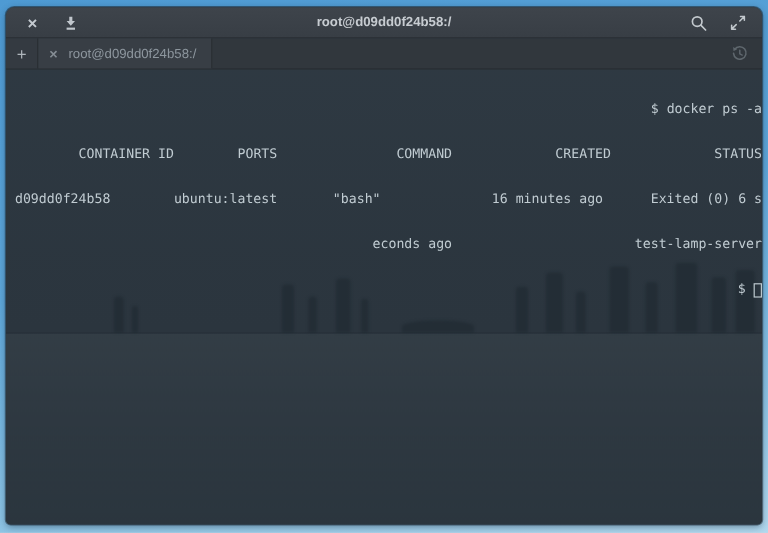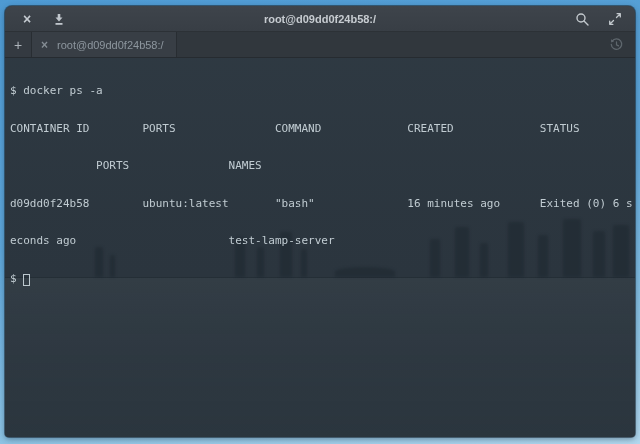--- a/index.html
+++ b/index.html
@@ -79,21 +79,21 @@
     background:linear-gradient(180deg, rgba(90,110,120,.07), rgba(60,80,90,.03) 70%, rgba(0,0,0,0));
   }
   .trees { position:absolute; left:0; right:0; top:0; height:219px; filter:blur(1.5px); }
   .trees div { position:absolute; background:rgba(16,26,32,.30); border-radius:3px 3px 0 0; }
   .ground {
     position:absolute; left:0; right:0; top:219px; bottom:0;
     background:linear-gradient(180deg, rgba(140,155,155,.08), rgba(100,115,118,.05) 45%, rgba(40,55,62,.14));
     border-top:1px solid rgba(10,18,24,.18);
   }
   .text-layer { position:relative; padding:2px 0 0 5px; white-space:pre; }
-  .term-line { white-space:pre; }
+  .term-line { white-space:pre;text-align:right; }
   .cursor {
     display:inline-block; width:7px; height:12px;
     border:1px solid #bcc8ce;
     vertical-align:text-bottom;
     position:relative; top:1px;
   }
 
   svg { display:block; }
 </style>
 </head>
@@ -177,20 +177,19 @@
         <div style="left:558px; top:161px; width:18px; height:58px;"></div>
         <div style="left:588px; top:173px; width:12px; height:46px;"></div>
         <div style="left:608px; top:167px; width:16px; height:52px;"></div>
       </div>
       <div class="ground"></div>
     </div>
 
     <div class="text-layer">
       <div class="term-line">$ docker ps -a</div>
       <div class="term-line">CONTAINER ID        PORTS               COMMAND             CREATED             STATUS</div>
-      <div class="term-line">             PORTS               NAMES</div>
       <div class="term-line">d09dd0f24b58        ubuntu:latest       "bash"              16 minutes ago      Exited (0) 6 s</div>
       <div class="term-line">econds ago                       test-lamp-server</div>
       <div class="term-line"><span>$ </span><span class="cursor"></span></div>
     </div>
   </div>
 
 </div>
 
 </body></html>

